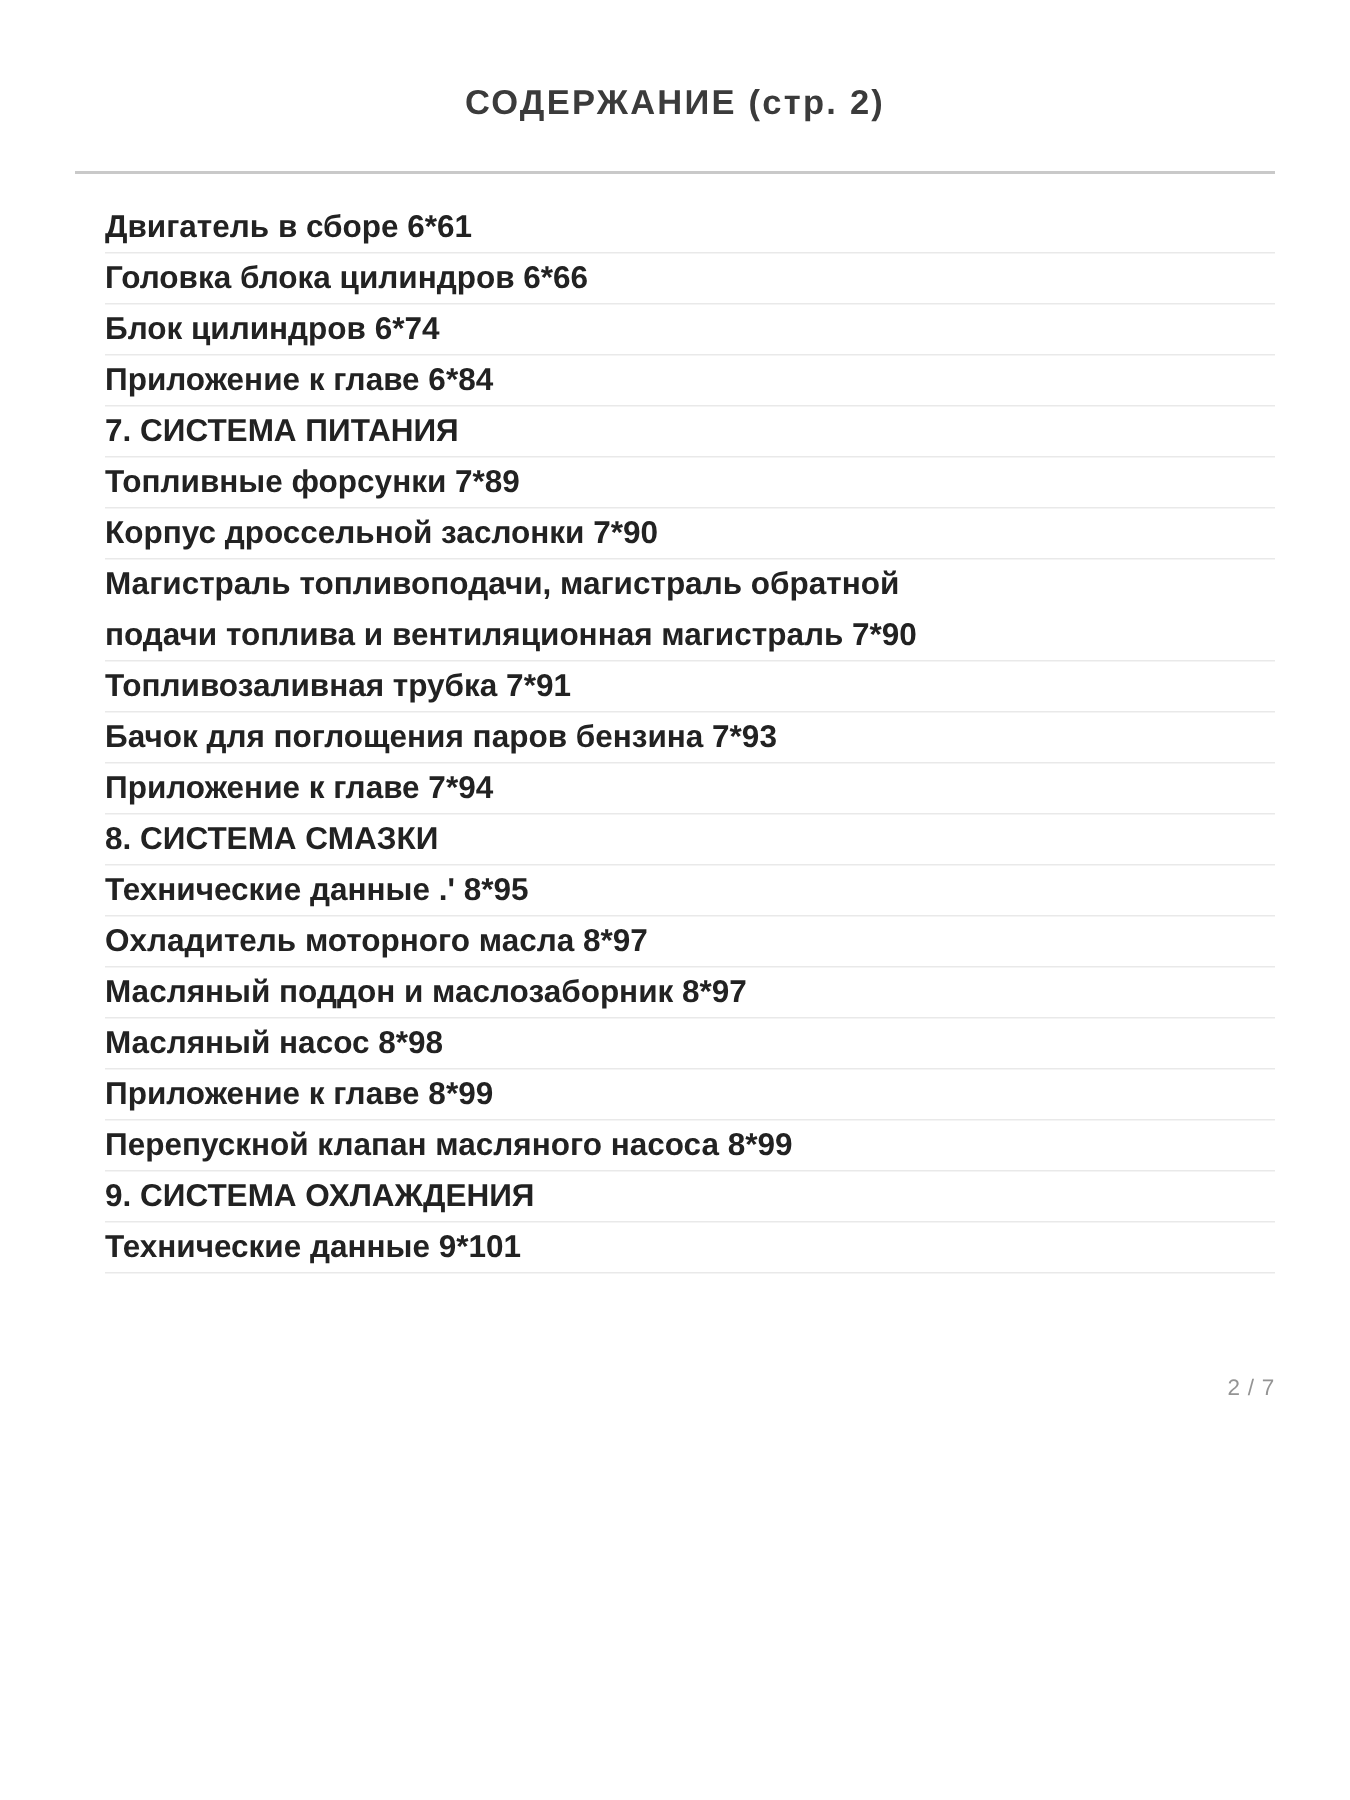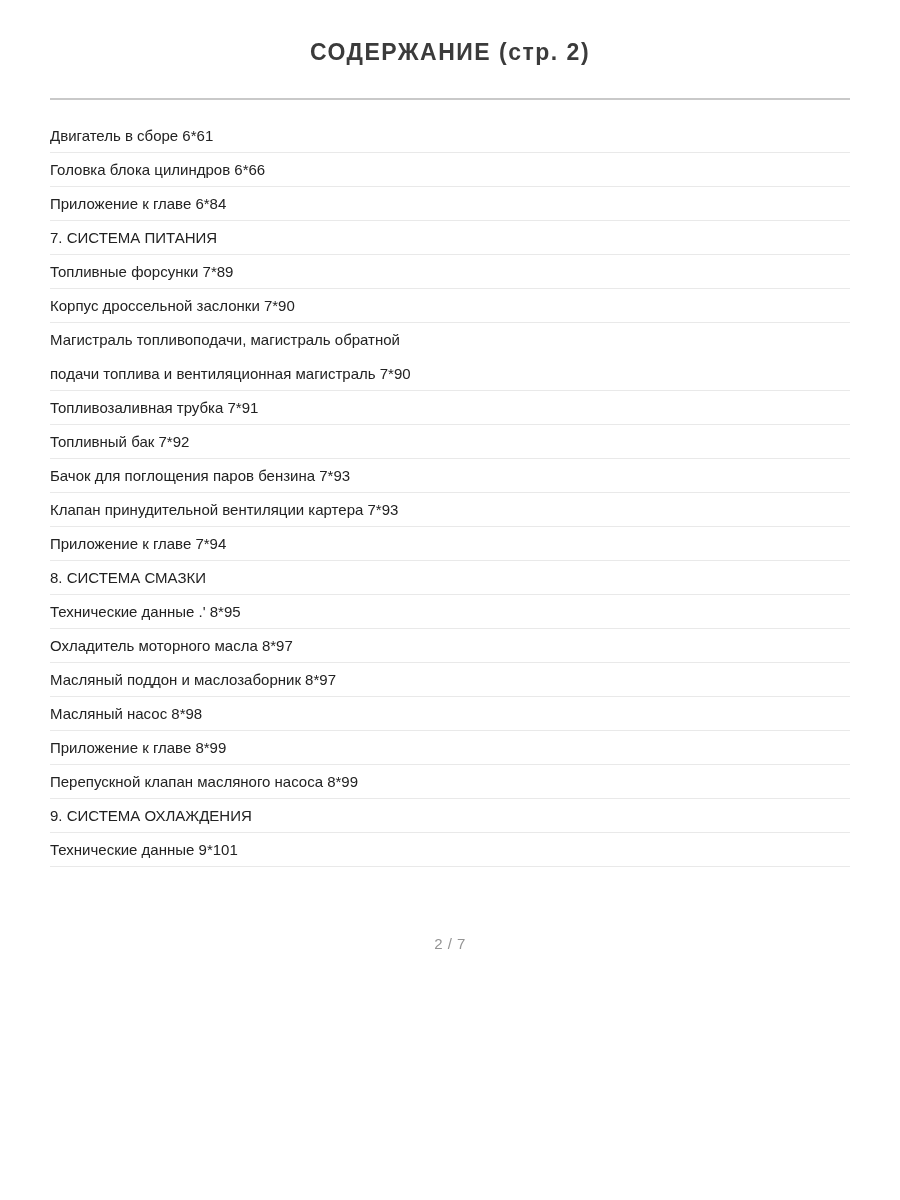--- a/index.html
+++ b/index.html
@@ -10,21 +10,21 @@
   }
   body {
     width: 900px;
     height: 1200px;
     font-family: "Liberation Sans", "DejaVu Sans", sans-serif;
     overflow: hidden;
   }
   .page {
     width: 900px;
     height: 1200px;
-    padding: 0 50px;
+    padding: 16px 50px;
     background: var(--bg, #ffffff);
   }
   .title {
     margin: 0;
     padding-top: 37px;
     line-height: 30px;
     text-align: center;
     font-size: 23px;
     font-weight: 700;
     letter-spacing: 1.5px;
@@ -36,33 +36,34 @@
     margin-top: 31px;
   }
   .toc {
     list-style: none;
     margin: 19px 0 0 0;
     padding: 0;
   }
   .toc li {
     height: 34px;
     line-height: 34px;
-    font-size: 15px;
-    font-weight: 400;
+    font-size: 21px;
+    font-weight: 700;
     color: var(--item-color, #222222);
     border-bottom: 1px solid var(--divider-color, #e9e9e9);
     white-space: nowrap;
     overflow: hidden;
+    margin-left: 20px;
   }
   .toc li.no-divider {
     border-bottom: none;
   }
   .page-footer {
     margin-top: 68px;
-    text-align: center;
+    text-align: right;
     font-size: 15px;
     letter-spacing: 0.5px;
     color: var(--footer-color, #949494);
   }
 </style>
 </head>
 <body>
 
 <div class="page">
   <h1 class="title">СОДЕРЖАНИЕ (стр. 2)</h1>
@@ -71,20 +72,23 @@
   <ul class="toc">
 
       <li>
         <span>Двигатель в сборе 6*61</span>
       </li>
 
       <li>
         <span>Головка блока цилиндров 6*66</span>
       </li>
 
+      <li>
+        <span>Блок цилиндров 6*74</span>
+      </li>
 
       <li>
         <span>Приложение к главе 6*84</span>
       </li>
 
       <li>
         <span>7. СИСТЕМА ПИТАНИЯ</span>
       </li>
 
 
@@ -102,31 +106,25 @@
       </li>
 
       <li>
         <span>подачи топлива и вентиляционная магистраль 7*90</span>
       </li>
 
       <li>
         <span>Топливозаливная трубка 7*91</span>
       </li>
 
-      <li>
-        <span>Топливный бак 7*92</span>
-      </li>
 
       <li>
         <span>Бачок для поглощения паров бензина 7*93</span>
       </li>
 
-      <li>
-        <span>Клапан принудительной вентиляции картера 7*93</span>
-      </li>
 
 
       <li>
         <span>Приложение к главе 7*94</span>
       </li>
 
       <li>
         <span>8. СИСТЕМА СМАЗКИ</span>
       </li>
 

